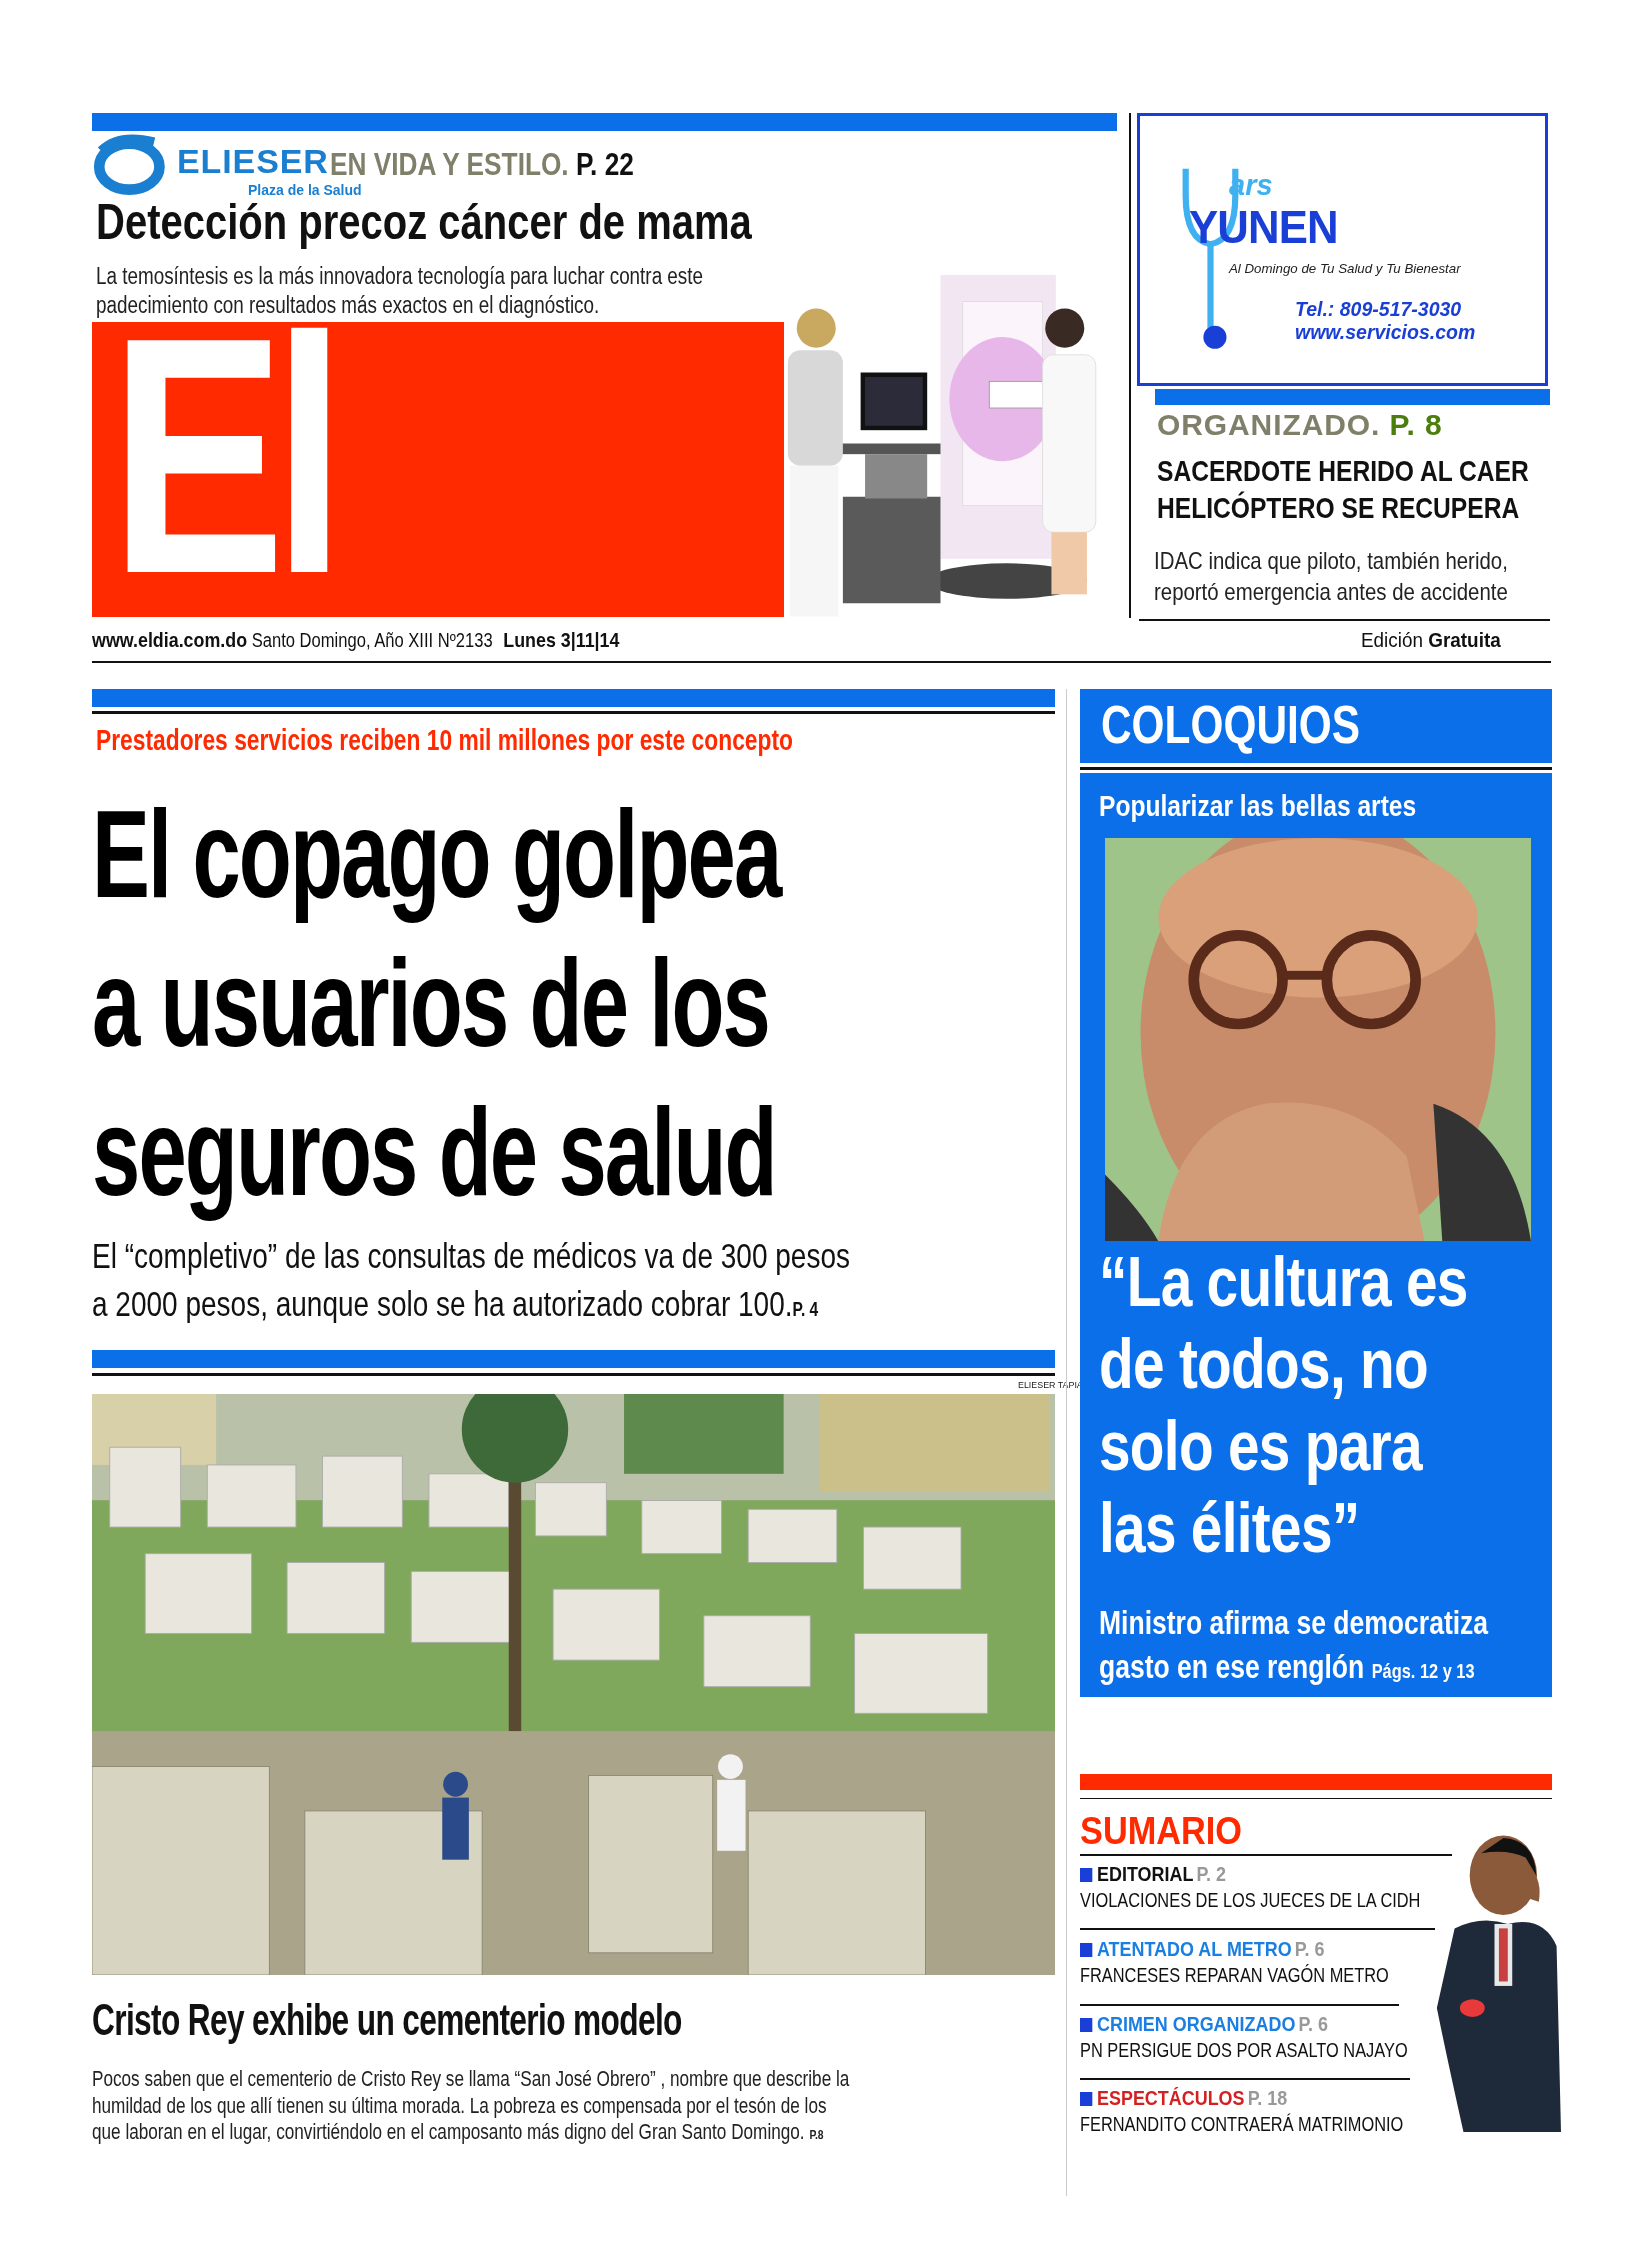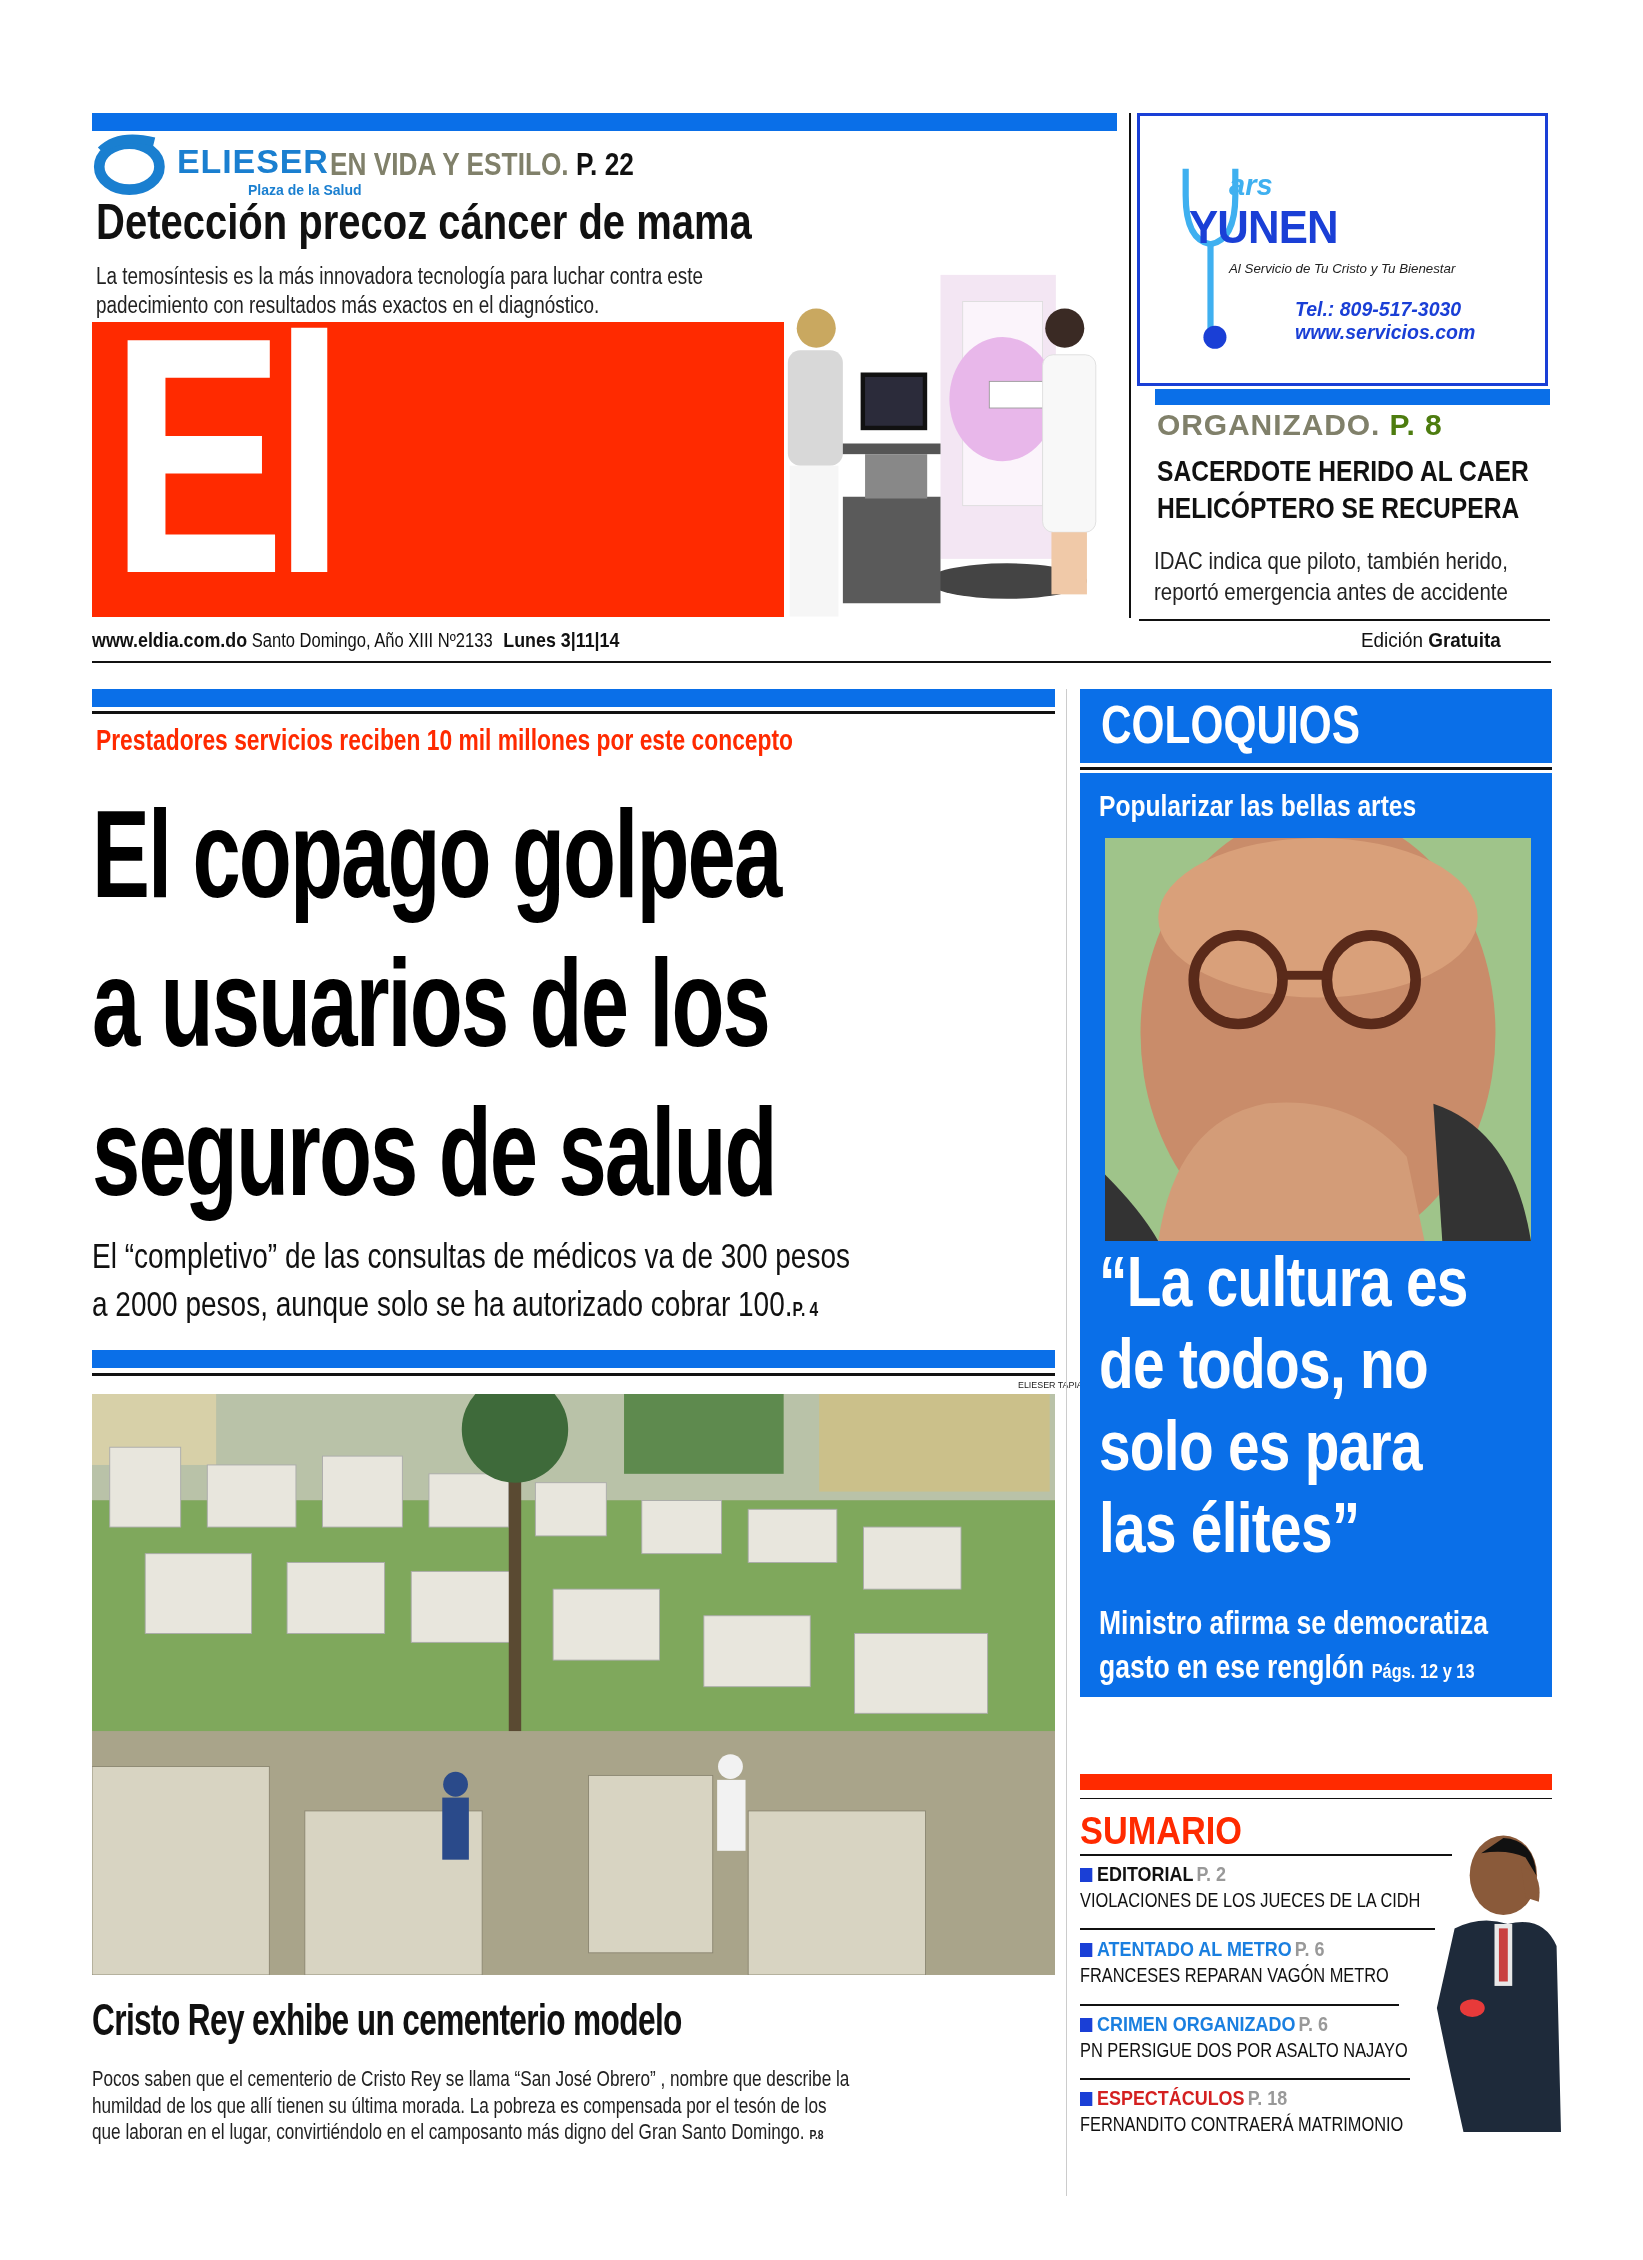--- a/index.html
+++ b/index.html
@@ -124,21 +124,21 @@
 </svg>
 
 <div class="abs ad-box">
   <svg class="stetho" viewBox="0 0 80 220">
     <path d="M12 10 L12 40 Q12 90 40 95 Q68 90 68 40 L68 10" fill="none" stroke="#3fb0f0" stroke-width="7"></path>
     <path d="M40 95 L40 195" stroke="#3fb0f0" stroke-width="7"></path>
     <circle cx="45" cy="200" r="13" fill="#1a3fd6"></circle>
   </svg>
   <div class="ad-ars">ars</div>
   <div class="ad-yunen">YUNEN</div>
-  <div class="ad-tag">Al Servicio de Tu Cristo y Tu Bienestar</div>
+  <div class="ad-tag">Al Domingo de Tu Salud y Tu Bienestar</div>
   <div class="ad-tel">
     <div>Tel.: 809-517-3030</div>
     <div>www.servicios.com</div>
   </div>
 </div>
 
 <div class="abs" style="left:1129px;top:113px;width:1.8px;height:505px;background:#111;"></div>
 <div class="abs bar-blue" style="left:1155px;top:389px;width:395px;height:16px;"></div>
 
 <div class="abs nac-kicker">

